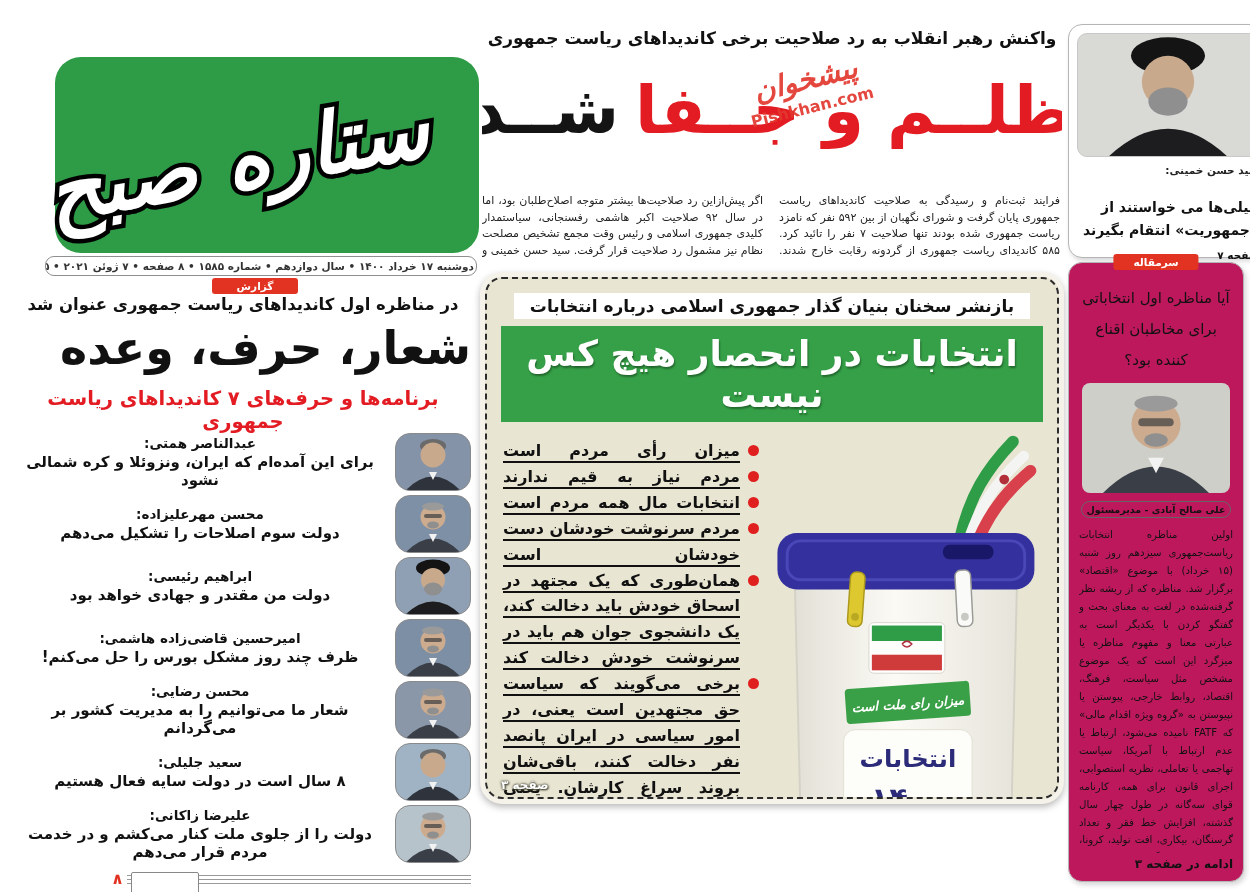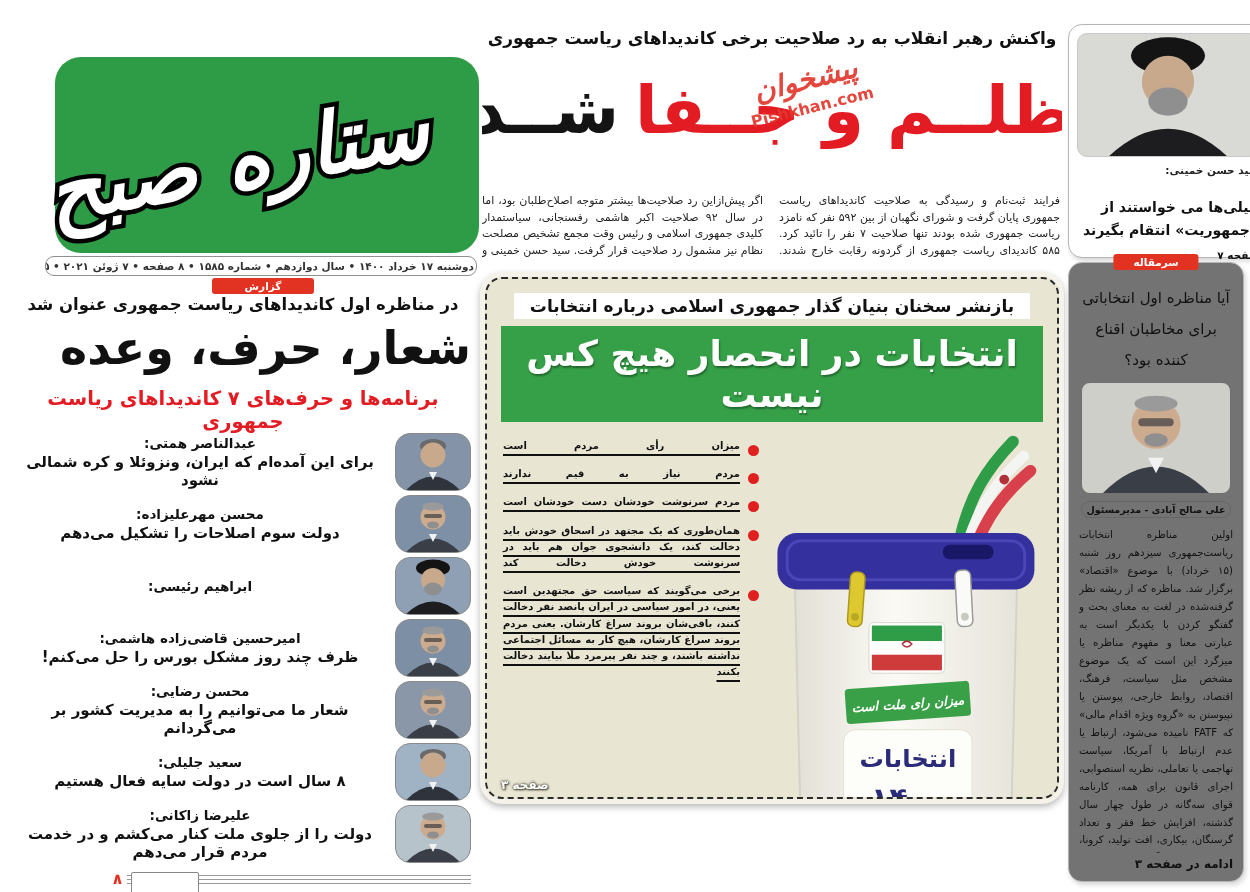--- a/index.html
+++ b/index.html
@@ -11,21 +11,21 @@
                 background:#2e9c47;border-radius:26px;}
   .paper-label{position:absolute;right:16px;top:34px;color:#fff;font-size:20px;
                font-weight:bold;font-style:italic;}
   .logo-svg{position:absolute;left:0px;top:4px;width:486px;height:256px;overflow:visible;}
   .dateline{position:absolute;left:45px;top:256px;width:432px;background:#fff;
             border:1px solid #8f8f8f;border-radius:9px;font-size:10.5px;font-weight:bold;
             text-align:center;padding:3px 2px;color:#333;box-sizing:border-box;white-space:nowrap;overflow:hidden;}
 
   
   .report-badge{position:absolute;left:212px;top:278px;width:86px;background:#e23222;color:#fff;
-                font-size:10.5px;font-weight:bold;text-align:center;border-radius:3px;padding:2px 8px;z-index:3;}
+                font-size:10.5px;font-weight:bold;text-align:center;border-radius:3px;padding:2px 0;z-index:3;}
   .report{position:absolute;left:15px;top:293px;width:456px;height:576px;}
   .report-kicker{text-align:center;font-weight:bold;font-size:16.5px;margin-top:2px;}
   .report-headline{font-weight:bold;font-size:46px;margin-top:8px;line-height:1.15;}
   .report-subhead{text-align:center;font-weight:bold;font-size:19.5px;color:#e31b22;margin-top:12px;}
   .candidates{display:flex;flex-direction:column;gap:4px;}
   .cand{display:flex;align-items:center;gap:10px;height:58px;}
   .cand-photo{width:74px;height:56px;border-radius:15px;overflow:hidden;border:1px solid #8a8a8a;
               flex:none;}
   .cand-photo svg{display:block;width:100%;height:100%;}
   .cand-text{flex:1;text-align:center;}
@@ -56,41 +56,41 @@
   .frame-outer{position:absolute;left:480px;top:272px;width:584px;height:532px;background:#f4f2e9;
                border-radius:22px;box-shadow:0 3px 7px rgba(0,0,0,.28);padding:5px;box-sizing:border-box;}
   .frame-inner{width:100%;height:100%;border:2px dashed #2b2b2b;border-radius:17px;background:#e9e5d3;
                position:relative;box-sizing:border-box;padding:12px;overflow:hidden;}
   .box-kicker{background:#fff;display:table;margin:2px auto 0;padding:3px 16px;font-weight:bold;
               font-size:17px;color:#111;}
   .box-headline{margin:7px 2px 0;background:#35a047;color:#fff;text-align:center;font-weight:bold;
                 font-size:36px;padding:7px 4px;text-shadow:1px 2px 2px rgba(0,0,0,.35);}
   .box-content{position:relative;height:438px;margin-top:4px;}
   .quotes{position:absolute;left:4px;top:12px;width:258px;}
-  .quote-item{position:relative;padding-right:21px;margin-bottom:12px;font-weight:bold;font-size:10px;
+  .quote-item{position:relative;padding-right:21px;font-weight:bold;font-size:16px;
               line-height:1.62;text-align:justify;text-align-last:justify;color:#111;
               text-decoration:underline;text-underline-offset:5px;text-decoration-thickness:1.5px;}
   .quote-item::before{content:"";position:absolute;right:2px;top:7px;width:11px;height:11px;
                       border-radius:50%;background:#e0201f;}
   .ballot{position:absolute;right:0;top:0;width:284px;height:438px;}
   .box-pageref{position:absolute;left:14px;bottom:5px;color:#fff;font-weight:bold;font-size:12px;
                text-shadow:0 0 3px #4a4a3a,0 0 2px #4a4a3a,1px 1px 2px #4a4a3a;}
 
   
   .kh-box{position:absolute;left:1068px;top:24px;width:200px;height:234px;border:1px solid #b5b5b5;
           border-radius:14px;background:#fff;box-shadow:2px 3px 5px rgba(0,0,0,.16);
           padding:8px;box-sizing:border-box;}
   .kh-photo{height:122px;border-radius:10px;overflow:hidden;background:#d9d9d5;border:1px solid #c8c8c8;}
   .kh-photo svg,.ed-photo svg{display:block;width:100%;height:100%;}
   .kh-caption{font-size:10.5px;font-weight:bold;margin-top:7px;text-align:right;color:#222;}
   .kh-title{font-size:14px;font-weight:bold;text-align:right;line-height:1.65;margin-top:20px;}
   .kh-pageref{font-size:10.5px;font-weight:bold;margin-top:7px;text-align:right;}
 
   .ed-box{position:absolute;left:1068px;top:262px;width:176px;height:620px;border:1px solid #b5b5b5;
-          border-radius:14px;background:#737373;box-shadow:2px 3px 5px rgba(0,0,0,.16);
+          border-radius:14px;background:#be185d;box-shadow:2px 3px 5px rgba(0,0,0,.16);
           padding:10px;box-sizing:border-box;display:flex;flex-direction:column;}
   .ed-badge{position:absolute;top:-9px;left:50%;transform:translateX(-50%);background:#e23222;
             color:#fff;font-size:10.5px;font-weight:bold;padding:2px 20px;border-radius:3px;white-space:nowrap;}
   .ed-title{text-align:center;font-weight:normal;font-size:15px;line-height:2.05;margin-top:10px;}
   .ed-photo{width:148px;height:110px;margin:8px auto 0;border-radius:8px;overflow:hidden;background:#cfcfca;flex:none;}
   .ed-author{border:1px solid #666;border-radius:10px;font-size:9.5px;font-weight:bold;text-align:center;
              padding:2px 4px;margin:8px 2px 0;white-space:nowrap;overflow:hidden;}
   .ed-body{flex:1;overflow:hidden;font-size:10.2px;line-height:1.76;text-align:justify;margin-top:8px;color:#111;}
   .ed-cont{font-weight:bold;font-size:12px;text-align:right;margin-top:4px;}
   .hidden-defs{position:absolute;width:0;height:0;overflow:hidden;}
@@ -175,20 +175,21 @@
         </div>
       </div>
       <div class="cand">
         <div class="cand-photo" style="background:#90a0b4">
             <svg viewBox="0 0 74 56">
               <use href="#p-cleric"></use>
             </svg>
           </div>
         <div class="cand-text">
           <div class="cand-name">ابراهیم رئیسی:</div>
+          <div class="cand-quote">دولت من مقتدر و جهادی خواهد بود</div>
         </div>
       </div>
       <div class="cand">
         <div class="cand-photo" style="background:#7d8fa4">
             <svg viewBox="0 0 74 56">
               <use href="#p-glasses"></use>
             </svg>
           </div>
         <div class="cand-text">
           <div class="cand-name">امیرحسین قاضی‌زاده هاشمی:</div>
@@ -237,20 +238,21 @@
   </div>
 
   <div class="frame-outer">
     <div class="frame-inner">
       <div class="box-kicker">بازنشر سخنان بنیان گذار جمهوری اسلامی درباره انتخابات</div>
       <div class="box-headline">انتخابات در انحصار هیچ کس نیست</div>
       <div class="box-content">
         <div class="quotes">
           <div class="quote-item">میزان رأی مردم است</div>
           <div class="quote-item">مردم نیاز به قیم ندارند</div>
+          <div class="quote-item">انتخابات مال همه مردم است</div>
           <div class="quote-item">مردم سرنوشت خودشان دست خودشان است</div>
           <div class="quote-item">همان‌طوری که یک مجتهد در اسحاق خودش باید دخالت کند، یک دانشجوی جوان هم باید در سرنوشت خودش دخالت کند</div>
           <div class="quote-item">برخی می‌گویند که سیاست حق مجتهدین است یعنی، در امور سیاسی در ایران پانصد نفر دخالت کنند، باقی‌شان بروند سراغ کارشان. یعنی مردم بروند سراغ کارشان، هیچ کار به مسائل اجتماعی نداشته باشند، و چند نفر پیرمرد ملّا بیایند دخالت بکنند</div>
         </div>
         <svg class="ballot" viewBox="0 0 290 450">
           <defs>
             <linearGradient id="boxg" x1="0" y1="0" x2="1" y2="0">
               <stop offset="0" stop-color="#e2e0d6"></stop>
                 <stop offset=".45" stop-color="#fbfaf5"></stop>
               <stop offset="1" stop-color="#e6e4da"></stop>

